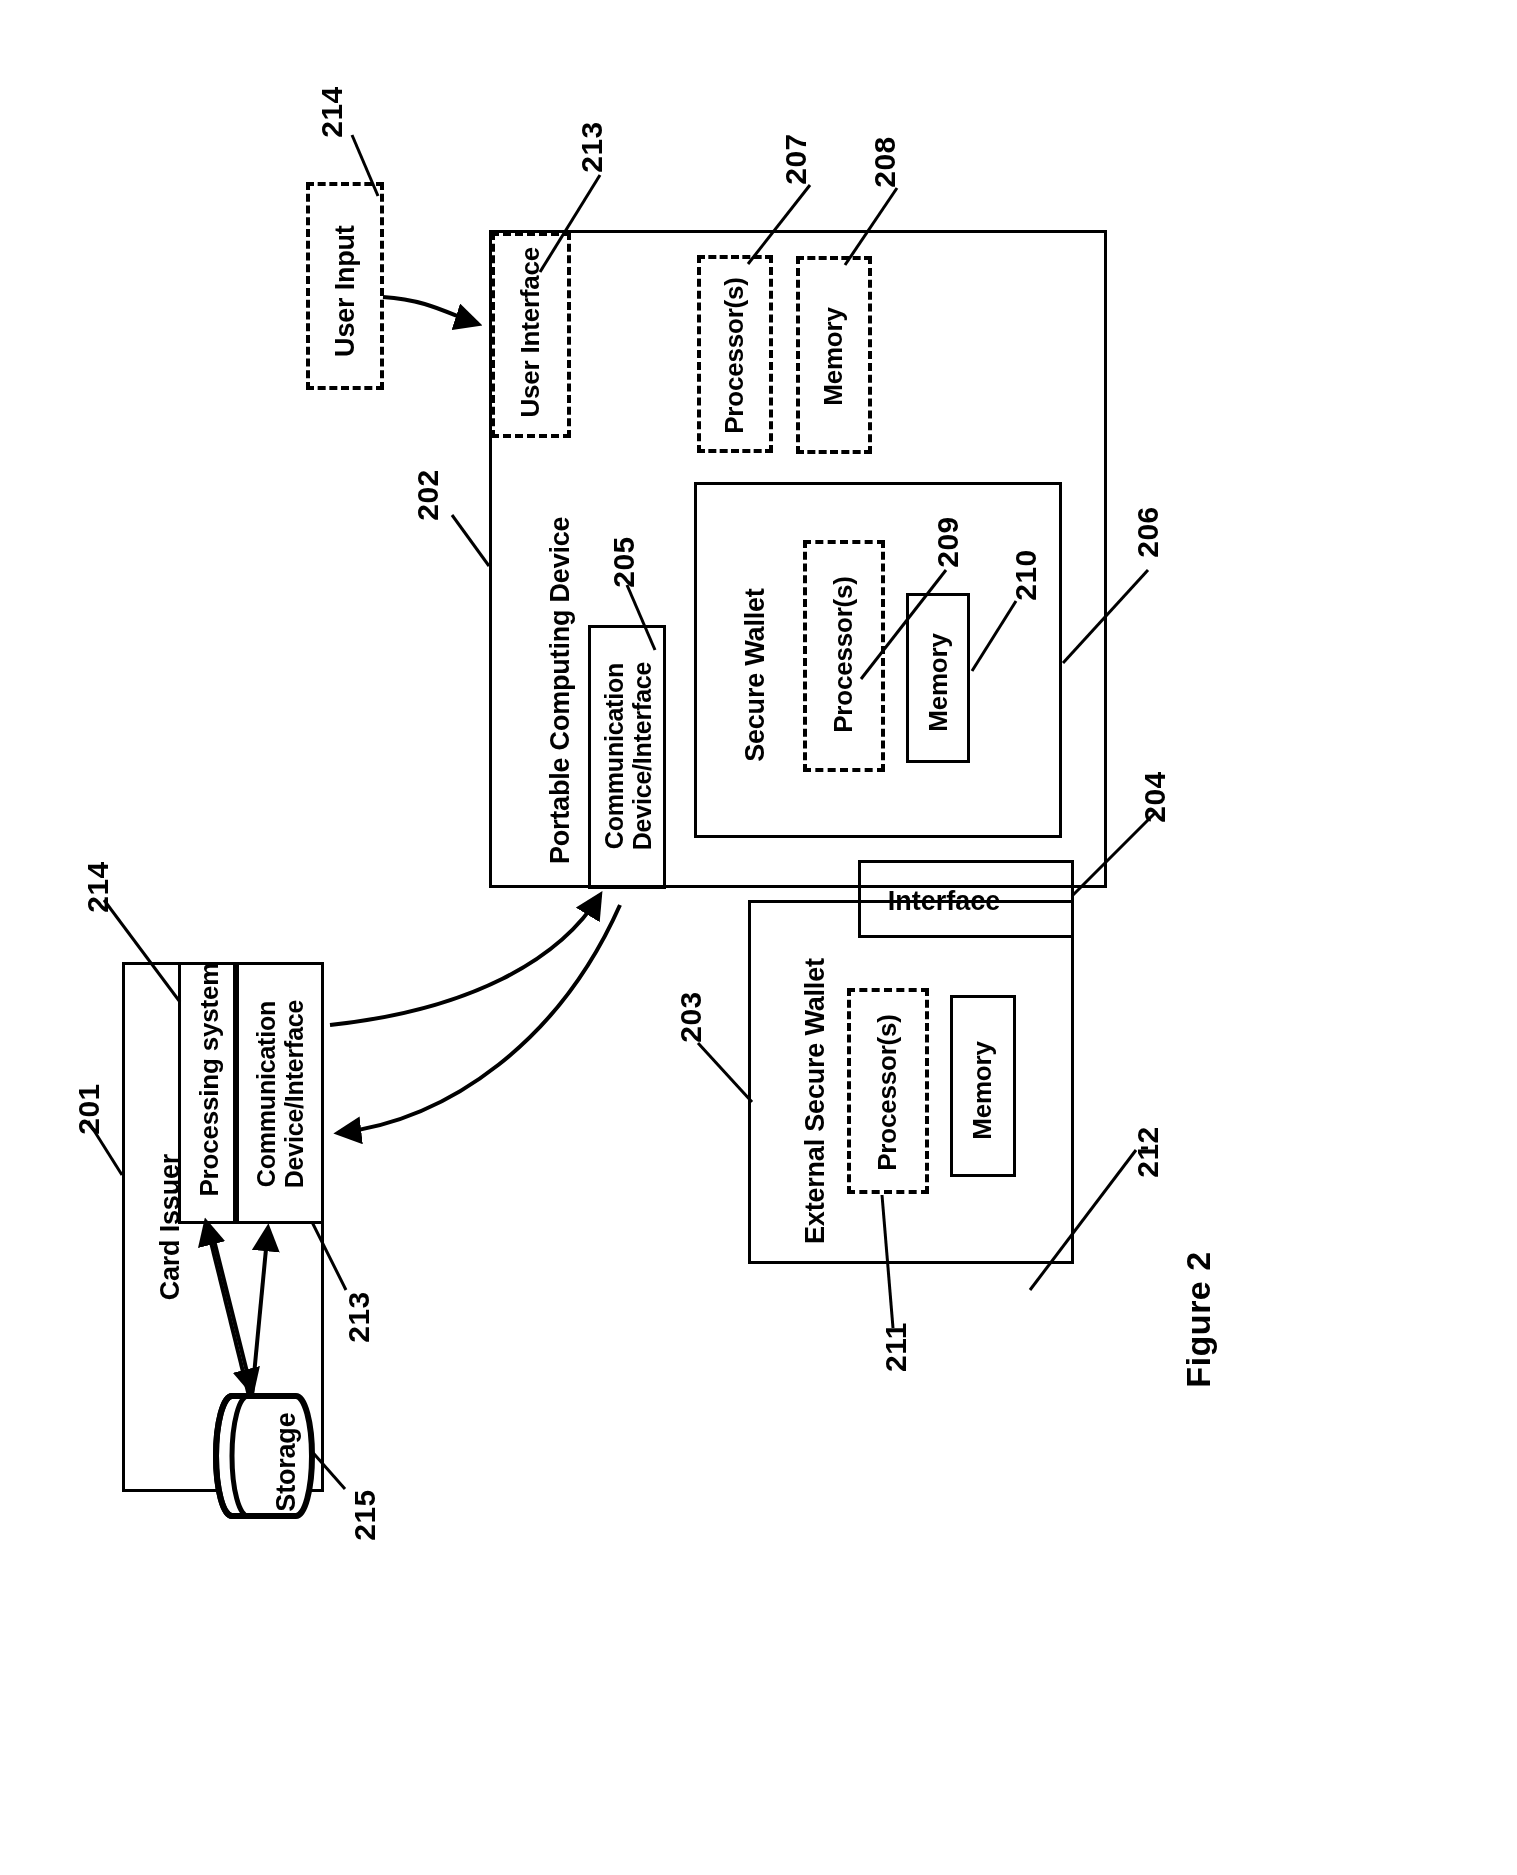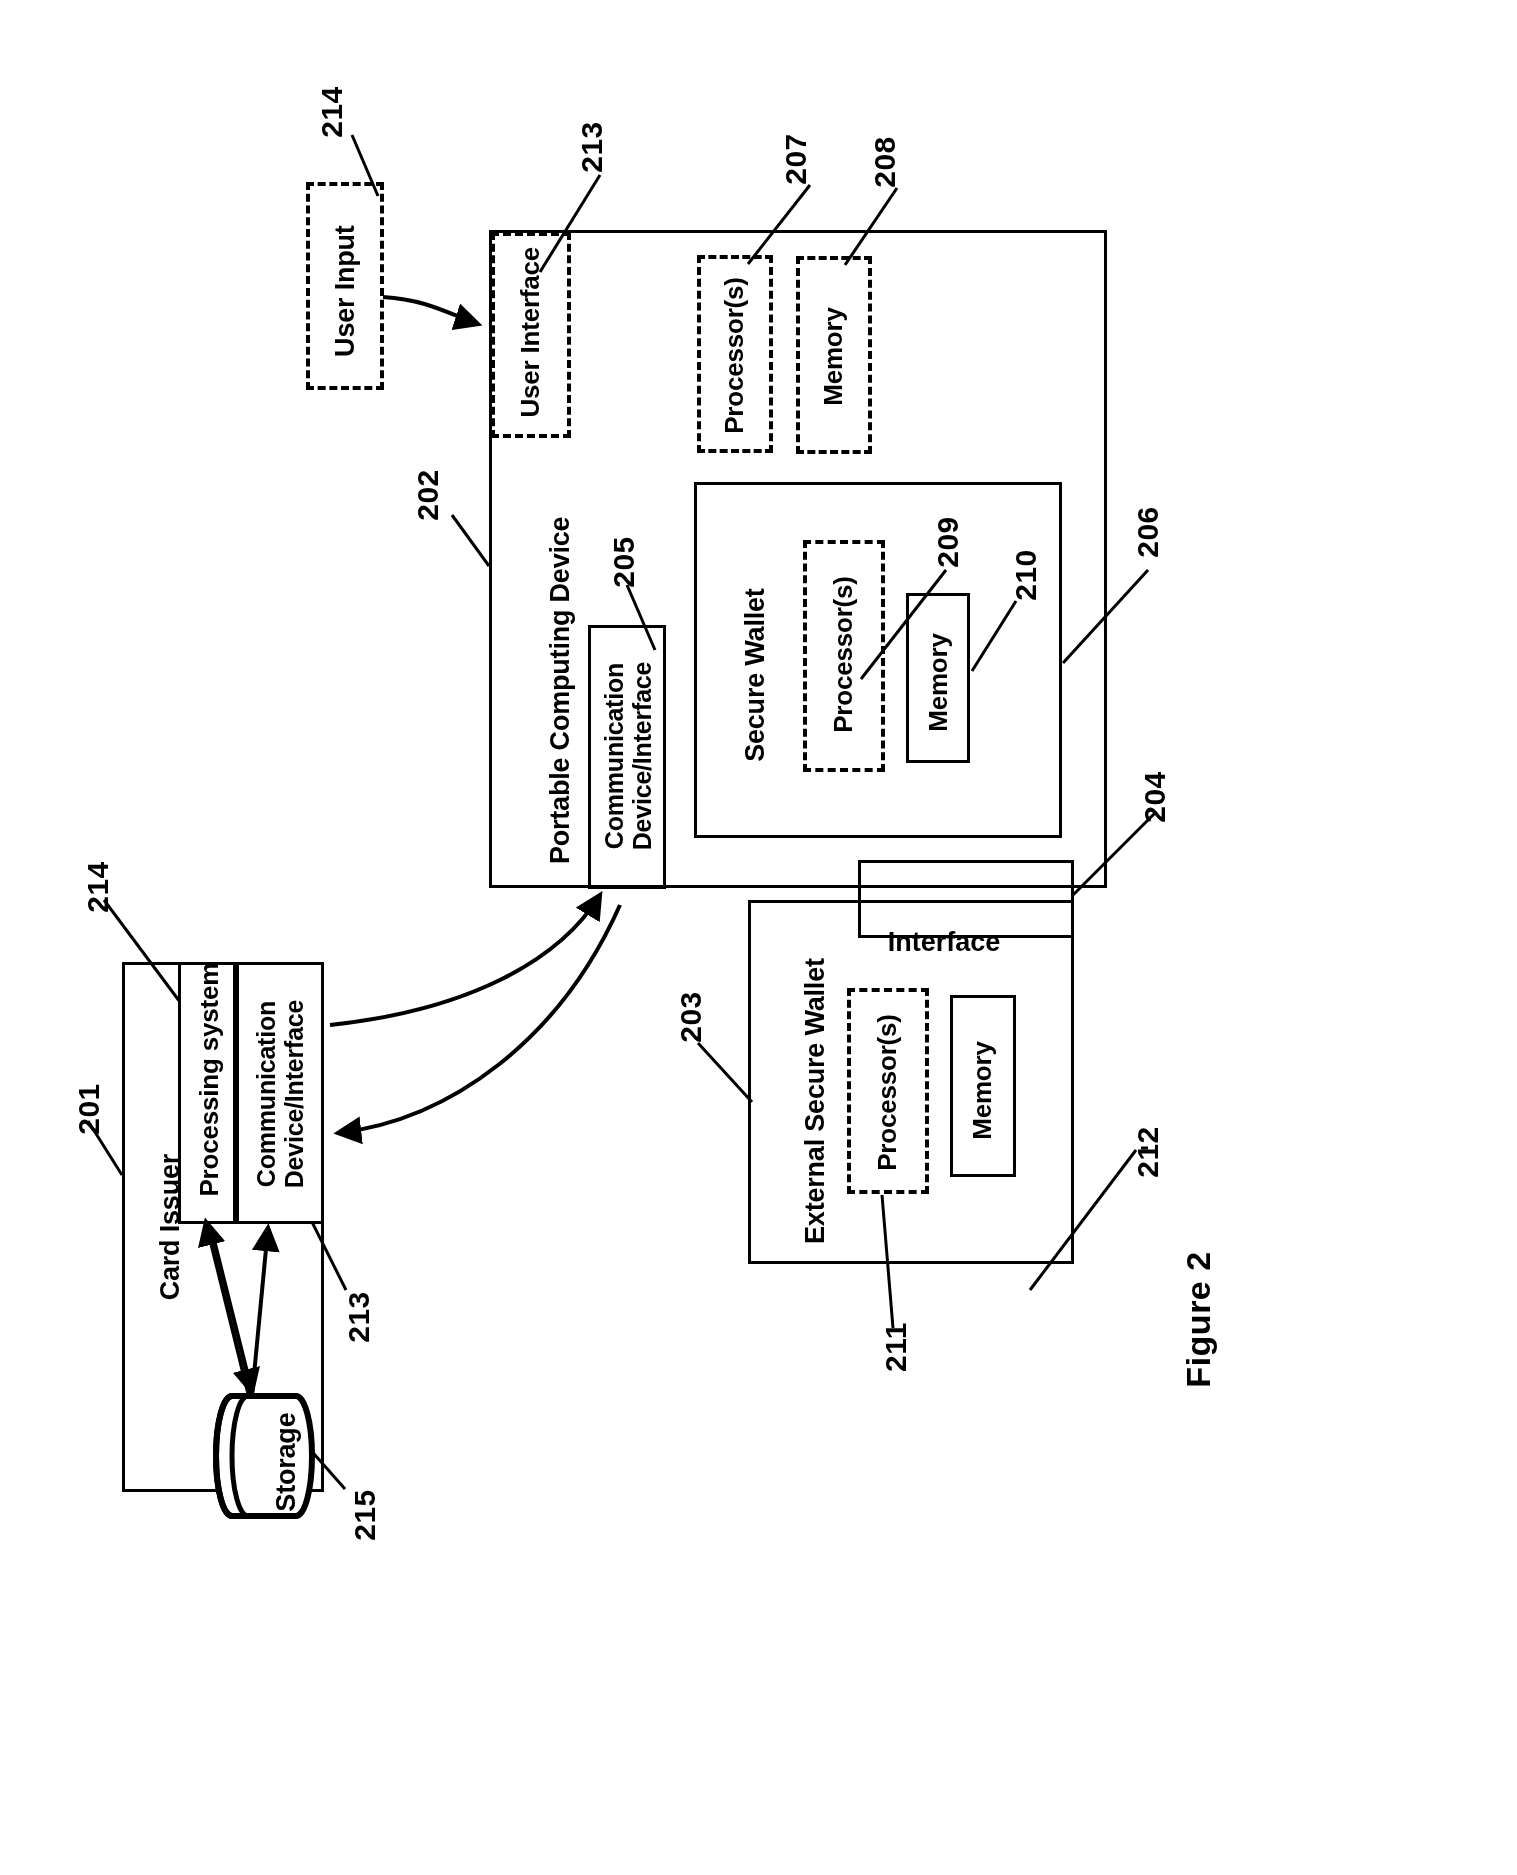--- a/index.html
+++ b/index.html
@@ -177,21 +177,21 @@
 
   <div class="box dashed" style="left:803px; top:540px; width:82px; height:232px;"></div>
   <div class="vlabel" style="left:764px; top:640px; width:160px; font-size:26px;">Processor(s)</div>
   <div class="refnum" style="left:918px; top:525px; width:60px; text-align:center;">209</div>
 
   <div class="box" style="left:906px; top:593px; width:64px; height:170px;"></div>
   <div class="vlabel" style="left:866px; top:668px; width:146px; font-size:26px;">Memory</div>
   <div class="refnum" style="left:996px; top:558px; width:60px; text-align:center;">210</div>
 
   <div class="box" style="left:858px; top:860px; width:216px; height:78px;"></div>
-  <div class="hlabel" style="left:858px; top:927px; width:172px; font-size:27px;">Interface</div>
+  <div class="hlabel" style="left:858px; top:886px; width:172px; font-size:27px;">Interface</div>
   <div class="refnum" style="left:1125px; top:780px; width:60px; text-align:center;">204</div>
 
   <div class="box" style="left:748px; top:900px; width:326px; height:364px;"></div>
   <div class="vlabel" style="left:660px; top:1086px; width:310px; font-size:27px;">External Secure Wallet</div>
   <div class="refnum" style="left:661px; top:1000px; width:60px; text-align:center;">203</div>
 
   <div class="box dashed" style="left:847px; top:988px; width:82px; height:206px;"></div>
   <div class="vlabel" style="left:808px; top:1078px; width:160px; font-size:26px;">Processor(s)</div>
   <div class="refnum" style="left:866px; top:1330px; width:60px; text-align:center;">211</div>
 

